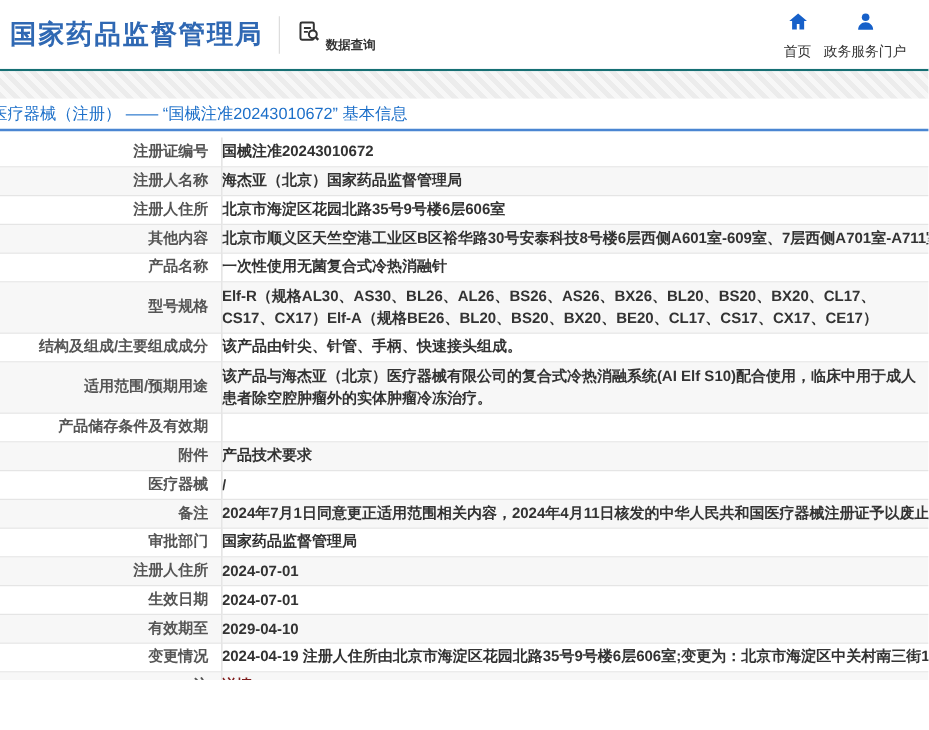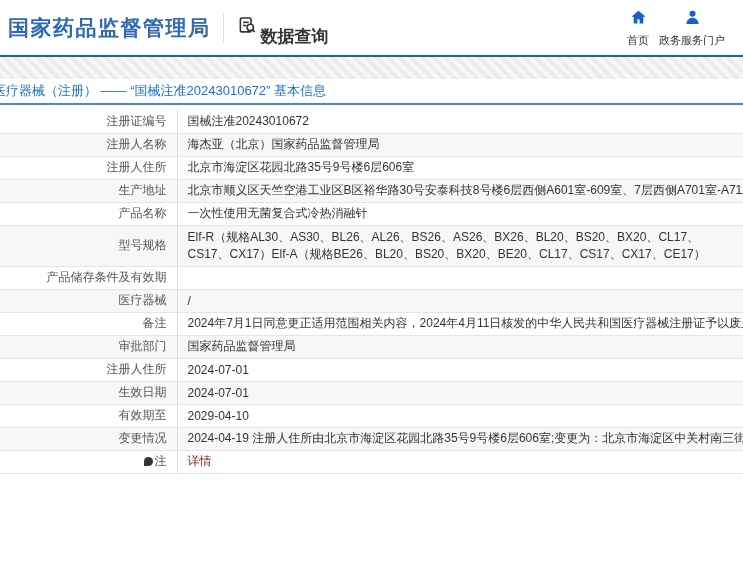--- a/index.html
+++ b/index.html
@@ -13,49 +13,49 @@
   
   .header {
     height:55px; display:flex; align-items:center; background:#fff;
     padding-left:8px; position:relative;
   }
   .logo { display:flex; flex-direction:column; justify-content:center; cursor:pointer; }
   .logo-cn { font-size:21px; font-weight:bold; color:#2f68b3; letter-spacing:1.5px; line-height:24px; }
   .logo-en { font-size:9.5px; color:#2f68b3; line-height:12px; margin-top:1px; }
   .header-sep { width:1px; height:30px; background:#ddd; margin:0 14px 0 12px; }
   .data-query { display:flex; align-items:center; gap:4px; cursor:pointer; }
-  .data-query-label { font-size:17px; font-weight:bold; color:#333;margin-top:17px; }
+  .data-query-label { font-size:10px; font-weight:bold; color:#333;margin-top:17px; }
   .header-spacer { flex:1; }
   .nav { display:flex; align-items:flex-start; gap:10px; margin-right:18px; padding-top:2px; }
   .nav-item { display:flex; flex-direction:column; align-items:center; gap:3px; cursor:pointer; }
   .nav-item .nav-label { font-size:11px; color:#333; white-space:nowrap; }
 
   
   .teal-line { height:2px; background:#166f74; }
   .stripe-band {
     height:22px;
     background:repeating-linear-gradient(45deg,#ececec 0 4px,#f7f7f7 4px 8px);
   }
   .title-row { height:24px; display:flex; align-items:center; background:#fff; overflow:hidden; }
   .page-title { font-size:13px; color:#1c6fc9; white-space:nowrap; margin-left:-7px; }
   .title-divider { height:2px; background:#4a86d2; }
 
   
-  .table-wrap { margin-top:5px; }
+  .table-wrap { margin-top:5px;font-weight:bold; }
   table.info { width:100%; border-collapse:collapse; table-layout:fixed; }
   table.info tr { height:23px; }
   table.info tr.tall { height:40px; }
   table.info tr:nth-child(even) { background:#f7f7f7; }
   td.label-cell {
     width:177px; text-align:right; padding-right:10px; font-size:12px; color:#555;
     border-right:1px solid #ddd; border-bottom:1px solid #e5e5e5;
     white-space:nowrap; overflow:hidden; vertical-align:middle;
   }
   td.value-cell {
-    padding-left:10px; padding-right:6px; font-size:12px; color:#333;
+    padding-right:6px; font-size:12px; color:#333;
     border-bottom:1px solid #e5e5e5; vertical-align:middle;
     white-space:nowrap; overflow:hidden;
   }
   tr.tall td.value-cell { white-space:normal; line-height:17px; padding-top:3px; padding-bottom:3px; }
   .label-icon {
     display:inline-block; width:9px; height:9px; background:#333;
     border-radius:50% 50% 50% 0; margin-right:2px; vertical-align:-1px;
   }
   .link { color:#7f1d1d; cursor:pointer;text-align:right; }
 </style>
@@ -120,34 +120,46 @@
   </tr>
           <tr>
     <td class="label-cell"><span>注册人名称</span></td>
     <td class="value-cell"><span>海杰亚（北京）国家药品监督管理局</span></td>
   </tr>
           <tr>
     <td class="label-cell"><span>注册人住所</span></td>
     <td class="value-cell"><span>北京市海淀区花园北路35号9号楼6层606室</span></td>
   </tr>
           <tr>
-    <td class="label-cell"><span>生产地址</span></td>
+    <td class="label-cell"><span>其他内容</span></td>
     <td class="value-cell"><span>北京市顺义区天竺空港工业区B区裕华路30号安泰科技8号楼6层西侧A601室-609室、7层西侧A701室-A711室</span></td>
   </tr>
           <tr>
     <td class="label-cell"><span>产品名称</span></td>
     <td class="value-cell"><span>一次性使用无菌复合式冷热消融针</span></td>
   </tr>
           <tr class="tall">
     <td class="label-cell"><span>型号规格</span></td>
     <td class="value-cell"><span>Elf-R（规格AL30、AS30、BL26、AL26、BS26、AS26、BX26、BL20、BS20、BX20、CL17、CS17、CX17）Elf-A（规格BE26、BL20、BS20、BX20、BE20、CL17、CS17、CX17、CE17）</span></td>
   </tr>
           <tr>
+    <td class="label-cell"><span>结构及组成/主要组成成分</span></td>
+    <td class="value-cell"><span>该产品由针尖、针管、手柄、快速接头组成。</span></td>
+  </tr>
+          <tr class="tall">
+    <td class="label-cell"><span>适用范围/预期用途</span></td>
+    <td class="value-cell"><span>该产品与海杰亚（北京）医疗器械有限公司的复合式冷热消融系统(AI Elf S10)配合使用，临床中用于成人患者除空腔肿瘤外的实体肿瘤冷冻治疗。</span></td>
+  </tr>
+          <tr>
     <td class="label-cell"><span>产品储存条件及有效期</span></td>
     <td class="value-cell"><span></span></td>
+  </tr>
+          <tr>
+    <td class="label-cell"><span>附件</span></td>
+    <td class="value-cell"><span>产品技术要求</span></td>
   </tr>
           <tr>
     <td class="label-cell"><span>医疗器械</span></td>
     <td class="value-cell"><span>/</span></td>
   </tr>
           <tr>
     <td class="label-cell"><span>备注</span></td>
     <td class="value-cell"><span>2024年7月1日同意更正适用范围相关内容，2024年4月11日核发的中华人民共和国医疗器械注册证予以废止。</span></td>
   </tr>
           <tr>

